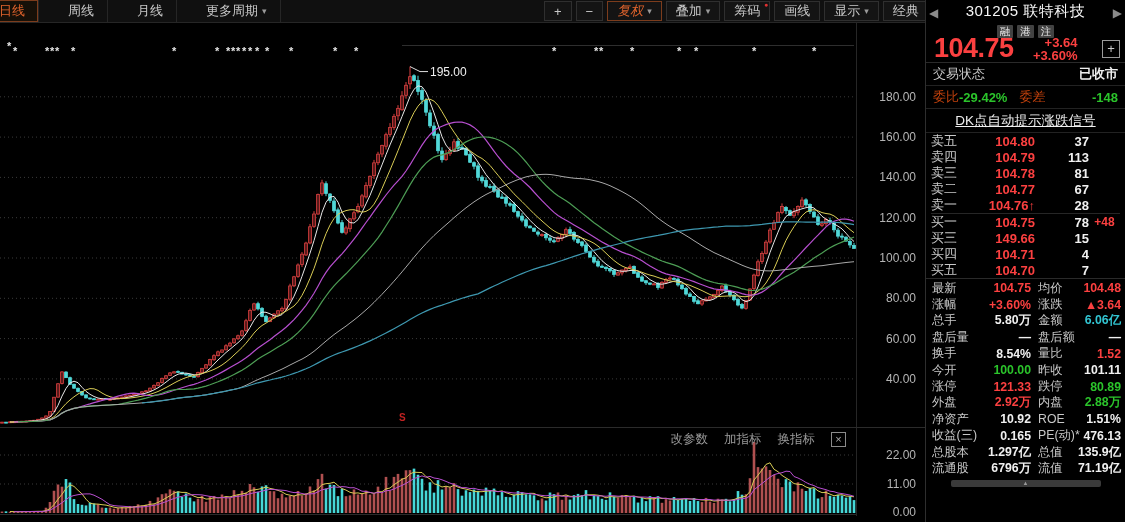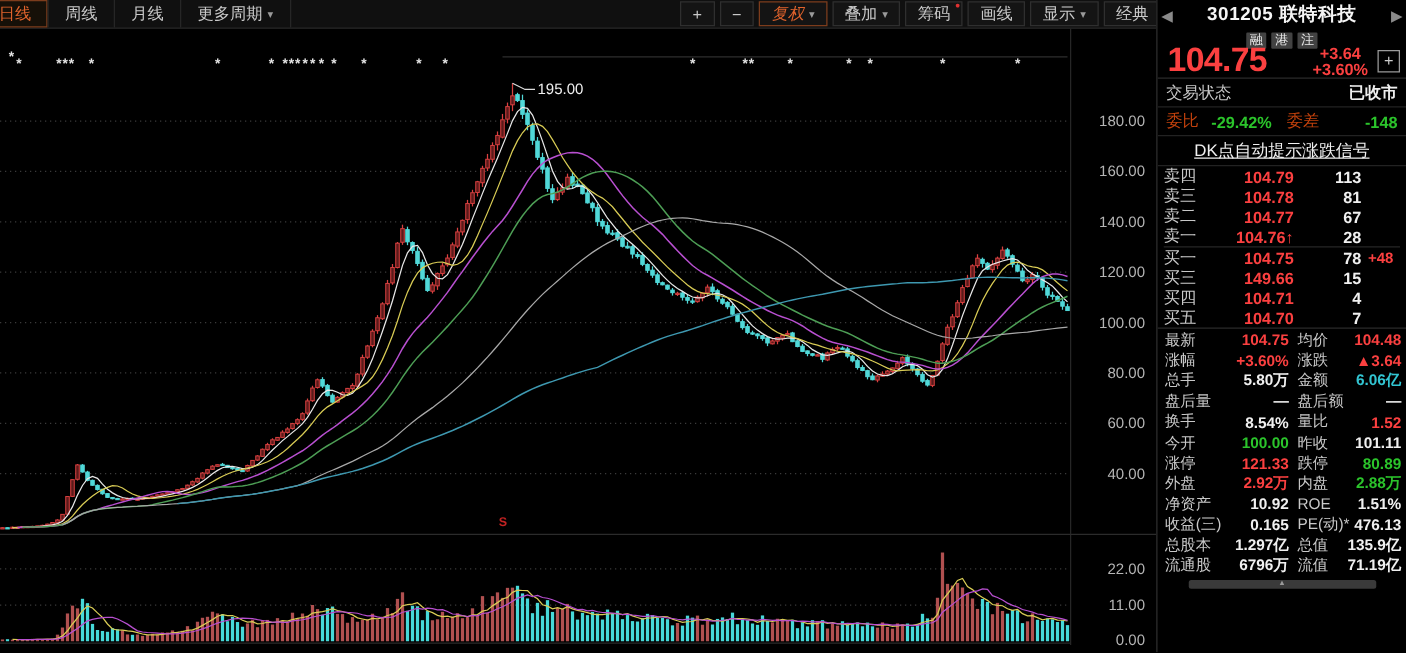--- a/index.html
+++ b/index.html
@@ -2,21 +2,21 @@
 <html><head>
 <meta charset="utf-8">
 <style>
   html,body{margin:0;padding:0;background:#000;}
   #app{position:relative;width:1125px;height:522px;background:#000;overflow:hidden;
        font-family:"Liberation Sans","DejaVu Sans",sans-serif;-webkit-font-smoothing:antialiased;}
   
   .toolbar{position:absolute;top:0;left:0;width:925px;height:22px;background:#101010;
            border-bottom:1px solid #262626;display:flex;align-items:stretch;z-index:6;font-size:13px;color:#c9c9c9;}
   .tabs{display:flex;}
-  .tab{display:flex;align-items:center;padding:0 13px;border-right:1px solid #262626;cursor:default;white-space:nowrap;}
+  .tab{display:flex;align-items:center;padding:0 13px;border-right:1px solid #262626;cursor:default;white-space:nowrap;margin-left:16px;}
   .tab.active{color:#e0632c;box-shadow:inset 0 0 0 1px #7c3c1c;background:#161008;}
   .tab.clipped{margin-left:-14px;}
   .caret{font-size:9px;margin-left:4px;color:#9a9a9a;}
   .tools{position:absolute;left:542px;top:0;height:22px;display:flex;align-items:center;}
   .tbtn{position:relative;display:flex;align-items:center;justify-content:center;height:18px;margin:0 2px;
         padding:0 9px;border:1px solid #2f2f2f;background:#141414;white-space:nowrap;}
   .tbtn.active{color:#e0632c;border-color:#7c3c1c;font-style:italic;}
   .tbtn .dot{position:absolute;top:-1px;right:1px;font-size:7px;color:#e03131;line-height:7px;}
   .tbtn .more{font-size:12px;margin-left:3px;color:#bdbdbd;}
   
@@ -29,26 +29,26 @@
              align-items:center;font-size:12.5px;color:#9a9a9a;z-index:5;}
   .xbox{display:inline-flex;width:13px;height:13px;border:1px solid #8a8a8a;color:#aaa;font-size:11px;
         line-height:11px;align-items:center;justify-content:center;}
   #chart-svg{position:absolute;top:0;left:0;z-index:1;}
   
   .rpanel{position:absolute;left:925px;top:0;width:200px;height:522px;box-sizing:border-box;
           border-left:1px solid #2e2e2e;background:#000;font-size:13px;overflow:hidden;z-index:7;}
   .rp-head{position:relative;height:62px;border-bottom:1px solid #2a2a2a;}
   .nav-arrow{position:absolute;top:6px;color:#8a8a8a;font-size:12px;}
   .nav-arrow.left{left:3px;}  .nav-arrow.right{right:3px;}
-  .rp-title{text-align:center;padding-top:2px;font-size:15px;font-weight:bold;color:#f5f5f5;letter-spacing:.5px;}
+  .rp-title{text-align:center;padding-top:2px;font-size:15px;font-weight:normal;color:#f5f5f5;letter-spacing:.5px;}
   .rp-badges{text-align:center;margin-top:2px;}
   .badge{display:inline-block;background:#424242;color:#e8e8e8;font-size:10.5px;line-height:13px;
          padding:0 3px;margin:0 2px;border-radius:1px;}
   .rp-price{position:absolute;left:8px;top:33px;font-size:27px;font-weight:bold;color:var(--red);letter-spacing:-.5px;}
-  .rp-chg{position:absolute;left:124px;top:36px;font-size:13px;font-weight:bold;color:var(--red);line-height:13px;text-align:center;}
+  .rp-chg{position:absolute;left:107px;top:36px;font-size:13px;font-weight:bold;color:var(--red);line-height:13px;text-align:right;}
   .plusbox{position:absolute;right:5px;top:40px;width:16px;height:16px;border:1px solid #9a9a9a;color:#ccc;
            font-size:13px;line-height:15px;text-align:center;}
   .rp-row{display:flex;align-items:center;height:22px;padding:0 7px;border-bottom:1px solid #222;}
   .rp-row .lab{color:#c8c8c8;}
   .rp-row .val{margin-left:auto;font-weight:bold;color:#eee;}
   .row4 .lab{color:#c2410c;}
   .row4 .v{font-weight:bold;}
   .dk-row{height:23px;display:flex;align-items:center;justify-content:center;border-bottom:1px solid #222;
           color:#f0f0f0;text-decoration:underline;font-size:13.5px;}
   .ob{padding:0 5px;border-bottom:1px solid #2a2a2a;}
@@ -803,20 +803,26 @@
       <span class="mk" style="left: 354px; top: 46px;">*</span>
       <span class="mk" style="left: 552px; top: 46px;">*</span>
       <span class="mk" style="left: 594px; top: 46px;">*</span>
       <span class="mk" style="left: 599px; top: 46px;">*</span>
       <span class="mk" style="left: 630px; top: 46px;">*</span>
       <span class="mk" style="left: 677px; top: 46px;">*</span>
       <span class="mk" style="left: 694px; top: 46px;">*</span>
       <span class="mk" style="left: 752px; top: 46px;">*</span>
       <span class="mk" style="left: 812px; top: 46px;">*</span>
     </div>
+  <div class="vol-links" id="vol-links">
+      <span>改参数</span>
+      <span>加指标</span>
+      <span>换指标</span>
+      <span class="xbox">×</span>
+    </div>
 
   <div class="rpanel">
     <div class="rp-head">
       <span class="nav-arrow left">◀</span>
       <span class="nav-arrow right">▶</span>
       <div class="rp-title"><span>301205</span> <span>联特科技</span></div>
       <div class="rp-badges" id="badges"><span class="badge">融</span><span class="badge">港</span><span class="badge">注</span></div>
       <div class="rp-price">104.75</div>
       <div class="rp-chg">
         <div>+3.64</div>
@@ -825,28 +831,34 @@
       <div class="plusbox">+</div>
     </div>
 
     <div class="rp-row">
       <span class="lab">交易状态</span>
       <span class="val">已收市</span>
     </div>
 
     <div class="rp-row row4">
       <span class="lab">委比</span>
-      <span class="v c-green" style="margin-left:10px">-29.42%</span>
+      <span class="v c-green" style="">-29.42%</span>
       <span class="lab" style="margin-left:12px">委差</span>
       <span class="v c-green" style="margin-left:auto">-148</span>
     </div>
 
     <div class="dk-row">DK点自动提示涨跌信号</div>
 
     <div class="ob" id="orderbook">
+        <div class="ob-row">
+          <span class="ob-l">卖五</span>
+          <span class="ob-p">104.80</span>
+          <span class="ob-v">37</span>
+          <span class="ob-x"></span>
+        </div>
         <div class="ob-row">
           <span class="ob-l">卖四</span>
           <span class="ob-p">104.79</span>
           <span class="ob-v">113</span>
           <span class="ob-x"></span>
         </div>
         <div class="ob-row">
           <span class="ob-l">卖三</span>
           <span class="ob-p">104.78</span>
           <span class="ob-v">81</span>

